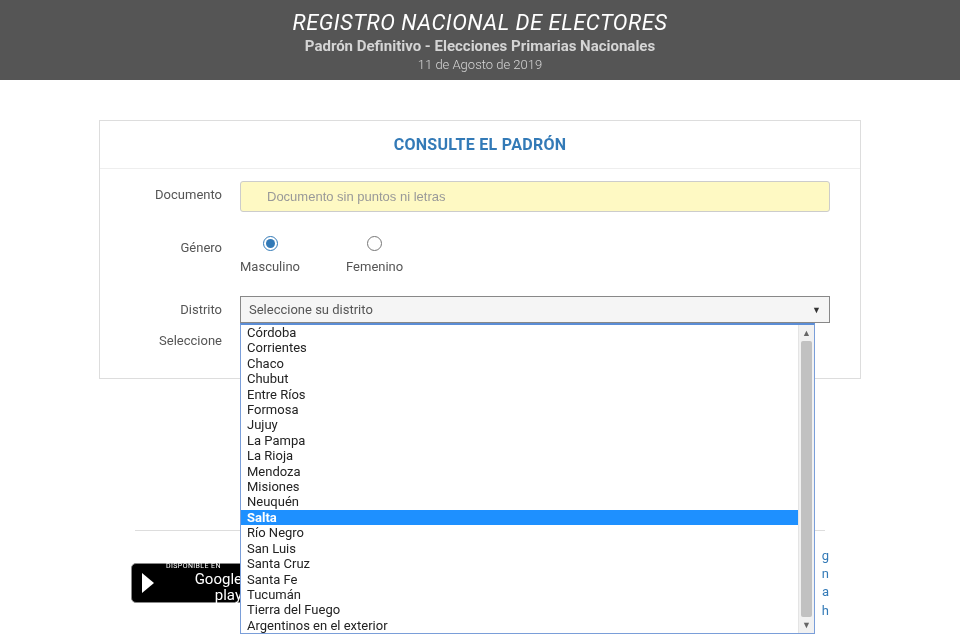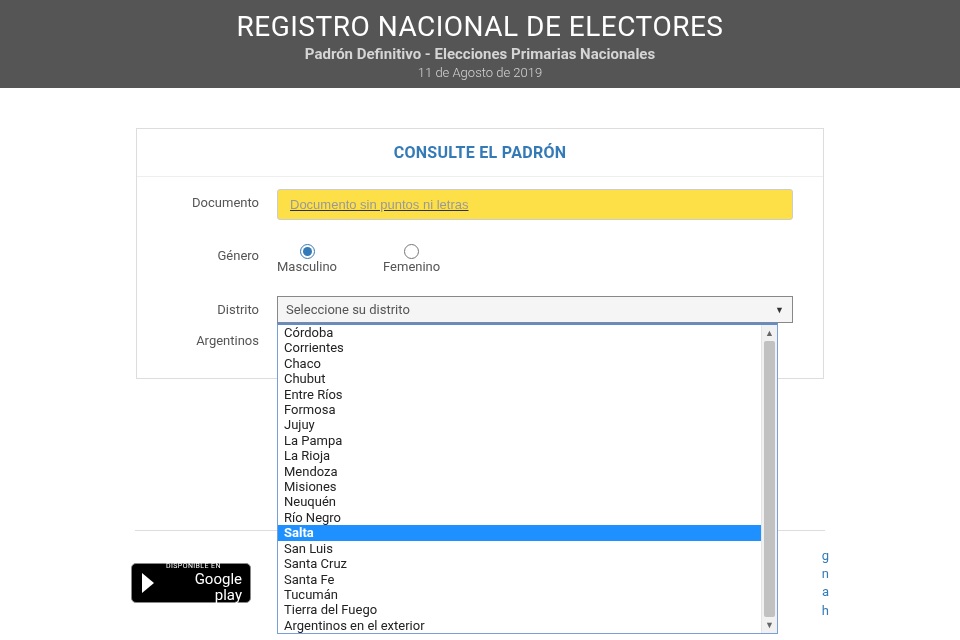--- a/index.html
+++ b/index.html
@@ -4,28 +4,28 @@
   <style>
     * { margin: 0; padding: 0; box-sizing: border-box; }
     body { font-family: Roboto, "Helvetica Neue", Arial, sans-serif; background: #fff; width: 960px; height: 640px; overflow: hidden; }
     
     .header {
       background: #555;
       color: #fff;
       text-align: center;
       padding: 10px 0 8px;
     }
-    .header h1 { font-size: 28px; font-weight: 400; letter-spacing: 0.5px; }
+    .header h1 { font-size: 22px; font-weight: 400; letter-spacing: 0.5px; font-style: italic; }
     .header .subtitle { font-size: 15px; font-weight: 700; color: #d5d5d5; margin-top: 2px; }
     .header .date { font-size: 13px; font-weight: 300; color: #d5d5d5; margin-top: 2px; }
     
     .page-wrap { padding: 40px 0 0; }
     
     .card {
-      width: 688px;
+      width: 762px;
       margin: 0 auto;
       border: 1px solid #ddd;
       background: #fff;
     }
     .card-title {
       text-align: center;
       color: #337ab7;
       font-size: 16px;
       font-weight: 700;
       padding: 14px 0;
@@ -47,30 +47,29 @@
       padding-top: 6px;
       padding-right: 18px;
       flex-shrink: 0;
     }
     .form-control-wrap { flex: 1; }
     
     .text-input {
       width: 100%;
       border: 1px solid #ccc;
       border-radius: 3px;
-      padding: 7px 12px;
+      padding: 7px 26px;
       font-size: 13px;
       color: #333;
-      background: #fde047;
-      text-decoration: underline;
+      background: #fef9c3;
     }
     .text-input::placeholder { color: #999; }
     
     .radio-group { display: flex; gap: 46px; padding-top: 2px; }
-    .radio-item { display: flex; flex-direction: column; align-items: center; gap: 0; font-size: 13px; color: #555; }
+    .radio-item { display: flex; flex-direction: column; align-items: center; gap: 8px; font-size: 13px; color: #555; }
     .radio-item input[type="radio"] { width: 15px; height: 15px; accent-color: #337ab7; }
     
     .select-wrap {
       position: relative;
       width: 100%;
     }
     .select-display {
       width: 100%;
       border: 1px solid #888;
       background: #f5f5f5;
@@ -227,41 +226,41 @@
                   <div class="dropdown-option">Chaco</div>
                   <div class="dropdown-option">Chubut</div>
                   <div class="dropdown-option">Entre Ríos</div>
                   <div class="dropdown-option">Formosa</div>
                   <div class="dropdown-option">Jujuy</div>
                   <div class="dropdown-option">La Pampa</div>
                   <div class="dropdown-option">La Rioja</div>
                   <div class="dropdown-option">Mendoza</div>
                   <div class="dropdown-option">Misiones</div>
                   <div class="dropdown-option">Neuquén</div>
+                  <div class="dropdown-option highlighted">Salta</div>
                   <div class="dropdown-option">Río Negro</div>
-                  <div class="dropdown-option highlighted">Salta</div>
                   <div class="dropdown-option">San Luis</div>
                   <div class="dropdown-option">Santa Cruz</div>
                   <div class="dropdown-option">Santa Fe</div>
                   <div class="dropdown-option">Tucumán</div>
                   <div class="dropdown-option">Tierra del Fuego</div>
                   <div class="dropdown-option">Argentinos en el exterior</div>
                 </div>
               <div class="dropdown-scrollbar">
                 <div class="scroll-arrow">▲</div>
                 <div class="scroll-thumb"></div>
                 <div class="scroll-arrow" style="position:absolute;bottom:0;left:0;right:0;">▼</div>
               </div>
             </div>
           </div>
         </div>
       </div>
 
       <div class="form-row" style="margin-bottom:0;">
-        <div class="form-label">Argentinos</div>
+        <div class="form-label">Seleccione</div>
         <div class="form-control-wrap"></div>
       </div>
 
     </div>
   </div>
 </div>
 
 <div class="hr-top"></div>
 
 <div class="footer-frag">

